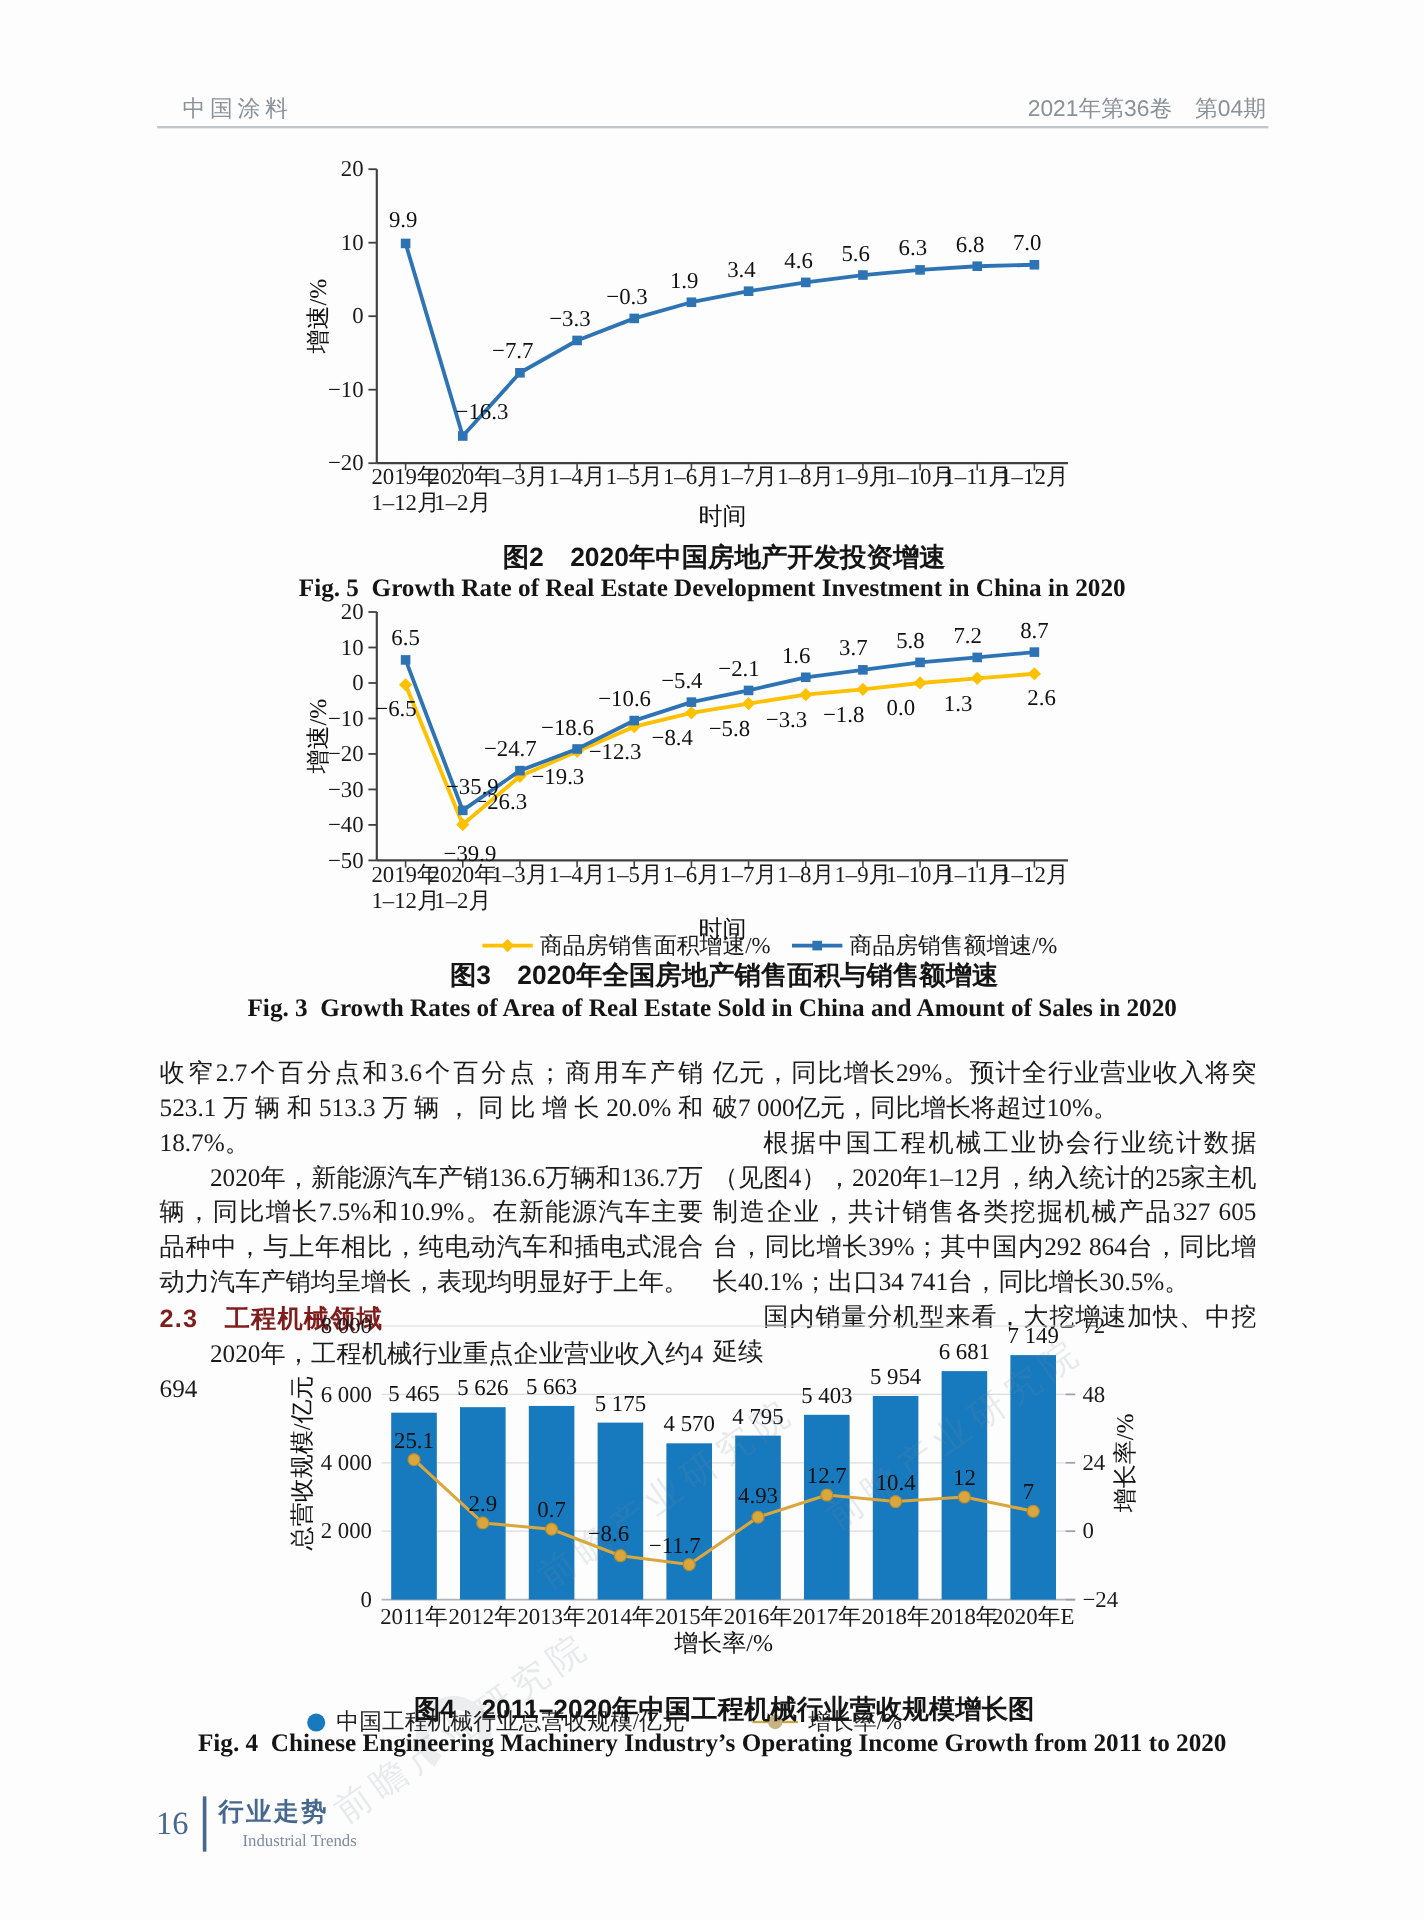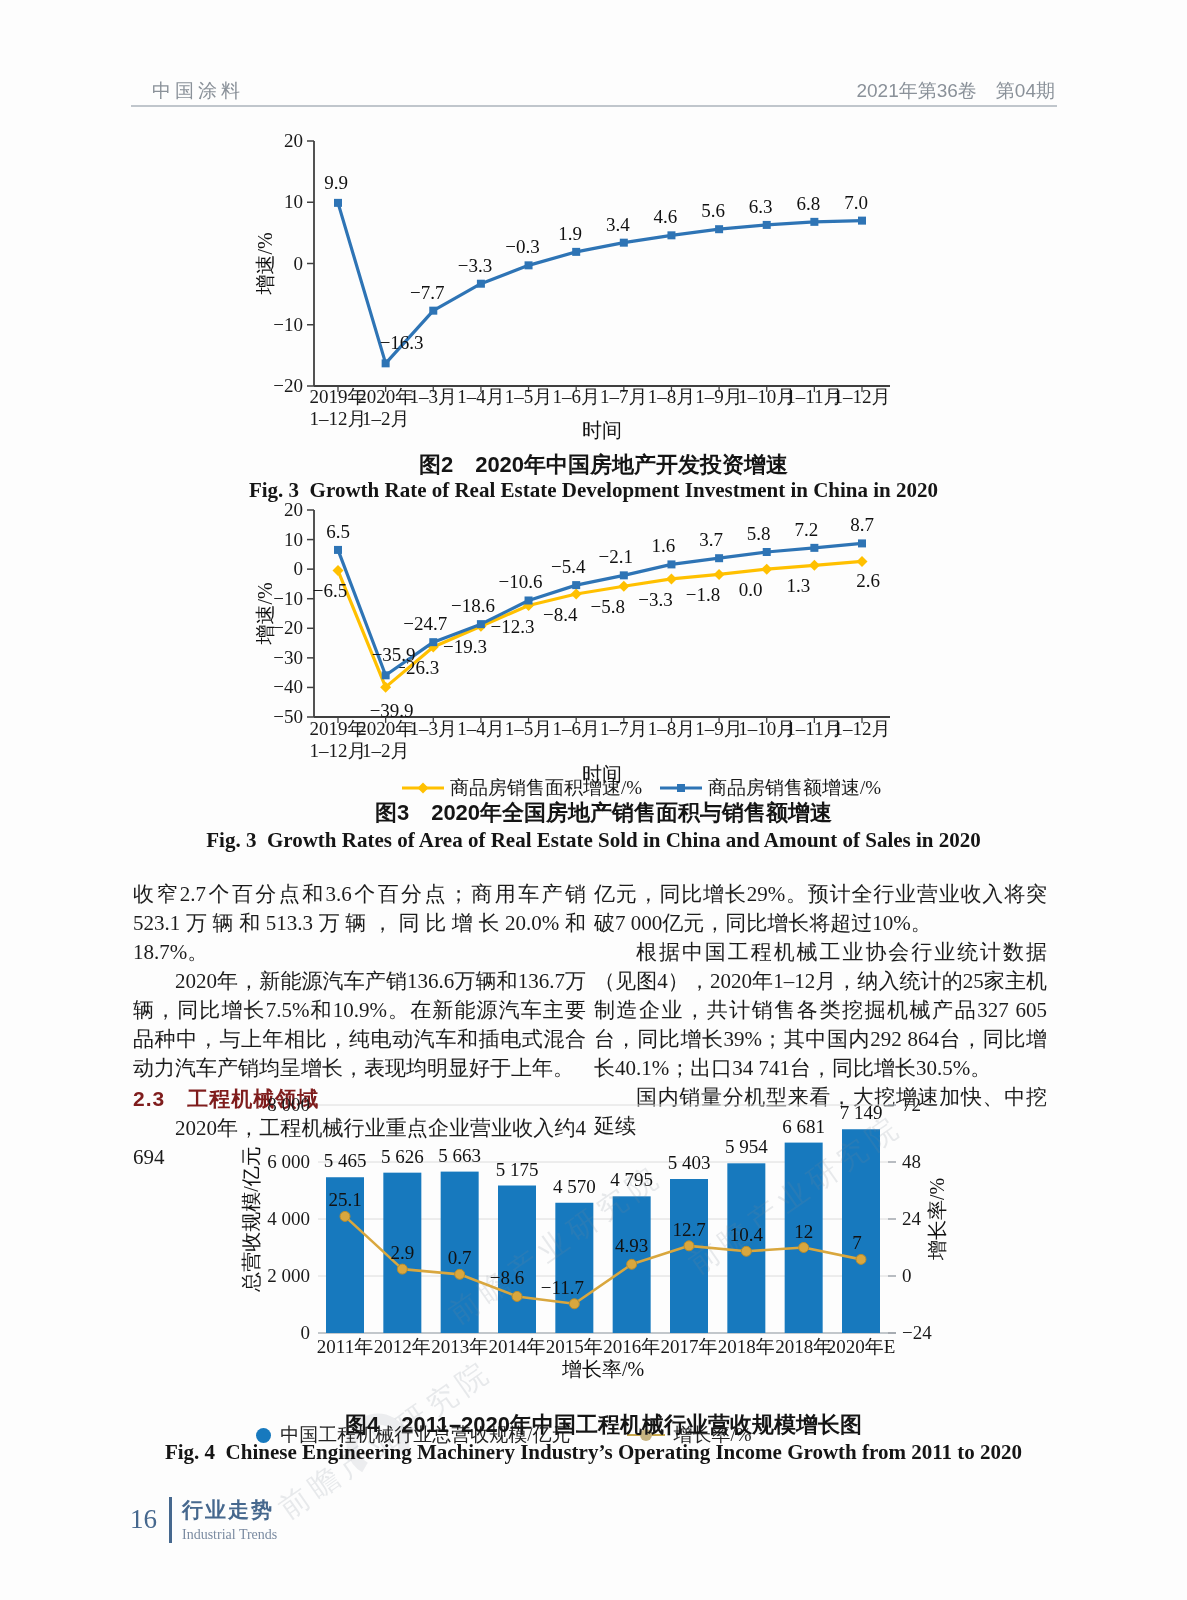--- a/index.html
+++ b/index.html
@@ -47,21 +47,21 @@
          background:#c6b380; }
   .source{ position:absolute; top:1390px; right:150px;
            font:bold italic 20px "Liberation Serif","DejaVu Serif",serif;
            color:#c23a2b; letter-spacing:2px; }
   
   .footer{ left:130px; top:1496px; display:flex; align-items:center; }
   .pg{ font:27px "Liberation Serif","DejaVu Serif",serif; color:#46688e; }
   .fbar{ width:3px; height:46px; background:#46688e; margin:0 10px 0 12px; }
   .ftitle{ font:bold 21px "Liberation Sans","DejaVu Sans",sans-serif; color:#46688e;
            letter-spacing:2px; }
-  .fsub{ font:14px "Liberation Serif","DejaVu Serif",serif; color:#7b8ba1; margin-top:3px; }
+  .fsub{ font:14px "Liberation Serif","DejaVu Serif",serif; color:#7b8ba1; margin-top:3px;margin-left:20px; }
 </style>
 </head>
 <body>
 
 <div class="page">
 
   <div class="abs hdr-left">中国涂料</div>
   <div class="abs hdr-right">2021年第36卷　第04期</div>
   <div class="abs hdr-rule"></div>
 
@@ -126,21 +126,21 @@
       <text x="270.5454545454545" y="125.3375" text-anchor="middle" class="clabel">−0.3</text>
       <text x="318.18181818181813" y="111.8625" text-anchor="middle" class="clabel">1.9</text>
       <text x="365.8181818181818" y="102.67500000000001" text-anchor="middle" class="clabel">3.4</text>
       <text x="413.45454545454544" y="95.325" text-anchor="middle" class="clabel">4.6</text>
       <text x="461.09090909090907" y="89.2" text-anchor="middle" class="clabel">5.6</text>
       <text x="508.72727272727275" y="84.9125" text-anchor="middle" class="clabel">6.3</text>
       <text x="556.3636363636363" y="81.85" text-anchor="middle" class="clabel">6.8</text>
       <text x="604" y="80.625" text-anchor="middle" class="clabel">7.0</text>
     </svg>
   <div class="abs cap cap-zh" style="top:450px">图2　2020年中国房地产开发投资增速</div>
-  <div class="abs cap cap-en" style="top:478px">Fig. 3  Growth Rate of Real Estate Development Investment in China in 2020</div>
+  <div class="abs cap cap-en" style="top:478px">Fig. 5  Growth Rate of Real Estate Development Investment in China in 2020</div>
 
   <svg id="fig3svg" class="chart" width="650" height="300" viewBox="0 0 650 300">
       <line x1="62" y1="12" x2="62" y2="219" stroke="#404040" stroke-width="1.8"></line>
       <line x1="62" y1="219" x2="638" y2="219" stroke="#404040" stroke-width="1.8"></line>
       <line x1="55" y1="12" x2="62" y2="12" stroke="#404040" stroke-width="1.5"></line>
       <text x="51" y="18" text-anchor="end" class="ctick">20</text>
       <line x1="55" y1="41.57142857142857" x2="62" y2="41.57142857142857" stroke="#404040" stroke-width="1.5"></line>
       <text x="51" y="47.57142857142857" text-anchor="end" class="ctick">10</text>
       <line x1="55" y1="71.14285714285714" x2="62" y2="71.14285714285714" stroke="#404040" stroke-width="1.5"></line>
       <text x="51" y="77.14285714285714" text-anchor="end" class="ctick">0</text>

